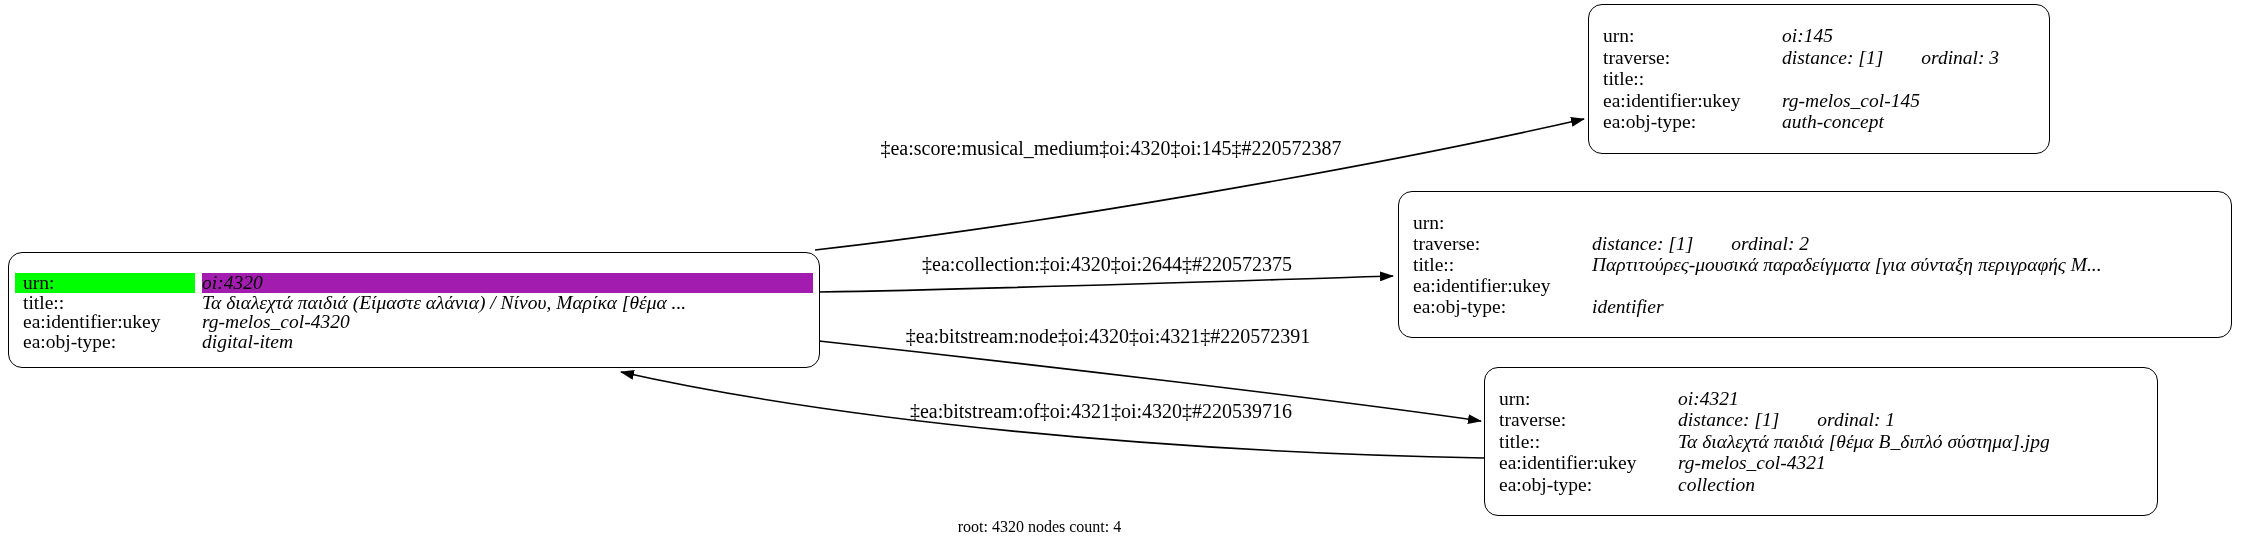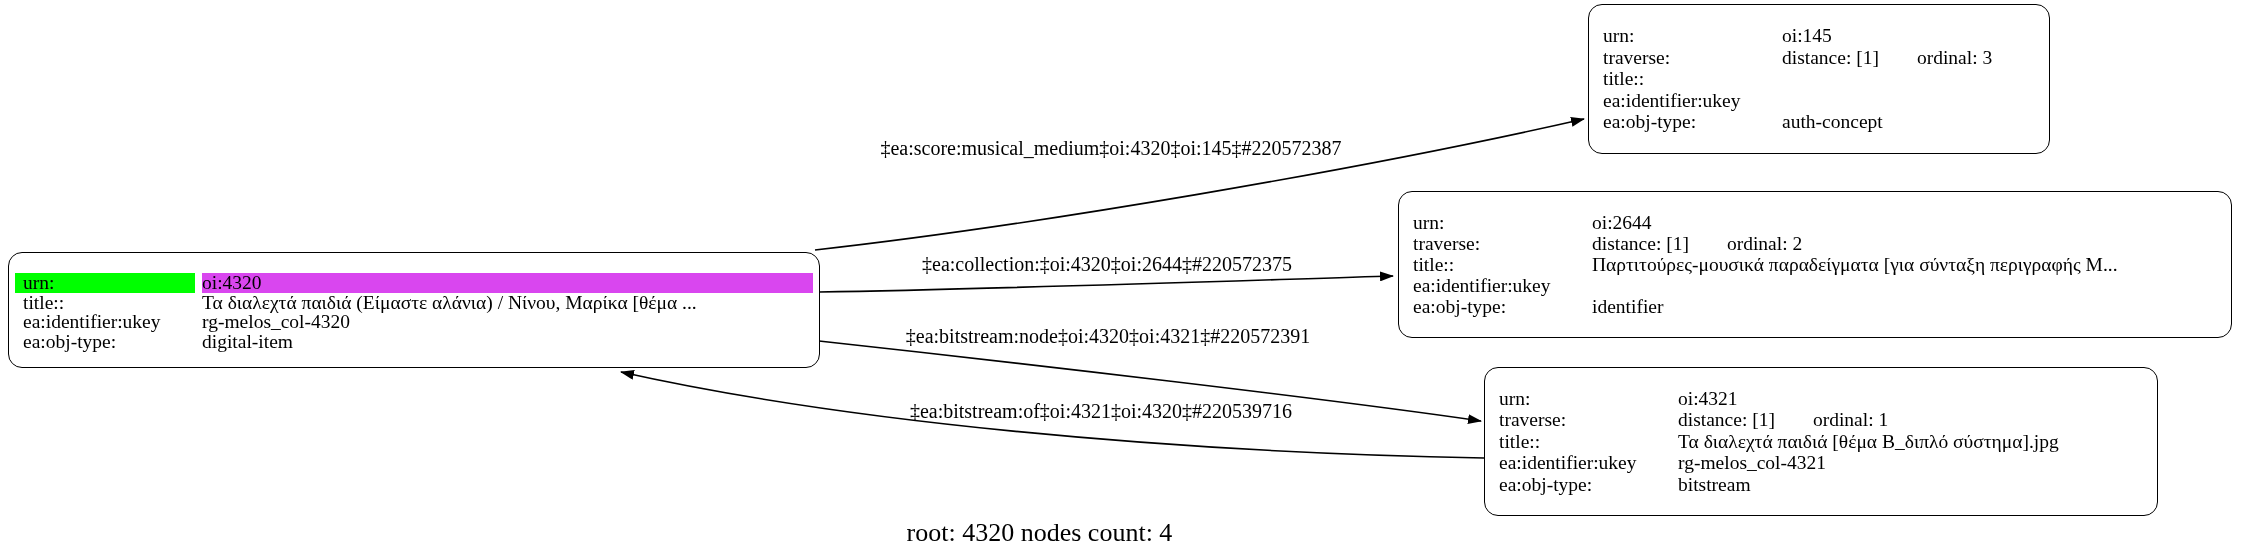--- a/index.html
+++ b/index.html
@@ -16,27 +16,27 @@
   .node{
     position:absolute;box-sizing:border-box;background:#fff;
     border:1.6px solid #000;border-radius:14px;
     padding:20px 6px;display:flex;flex-direction:column;justify-content:space-around;
   }
   .row{display:flex;align-items:center;column-gap:7px;white-space:nowrap;}
   .node-root .row{height:26px;}
   .node-rec .row{height:27px;}
   .cell{font-size:19.5px;line-height:1;}
   .lbl{width:172px;flex:0 0 172px;padding-left:8px;}
-  .val{flex:1;}
+  .val{flex:1;font-style:italic;}
   .hl .cell{background:transparent;} 
   .hl .lbl,.hl .val{align-self:stretch;display:flex;align-items:center;}
   .ord{margin-left:38px;text-align:right;}
   #caption{
     position:absolute;left:0;top:518px;width:2079px;text-align:center;
-    font-size:26px;
+    font-size:16px;
   }
 </style>
 </head>
 <body>
 
 <div id="canvas" style="background: rgb(255, 255, 255);">
 
   <svg id="edge-layer" viewBox="0 0 2247 553" xmlns="http://www.w3.org/2000/svg">
     <defs>
       <marker id="arrowhead" viewBox="0 0 14 10" refX="13" refY="5" markerWidth="14" markerHeight="10" orient="auto" markerUnits="userSpaceOnUse">
@@ -51,21 +51,21 @@
 
     <text x="1111" y="155">‡ea:score:musical_medium‡oi:4320‡oi:145‡#220572387</text>
     <text x="1107" y="271">‡ea:collection:‡oi:4320‡oi:2644‡#220572375</text>
     <text x="1108" y="343">‡ea:bitstream:node‡oi:4320‡oi:4321‡#220572391</text>
     <text x="1101" y="418">‡ea:bitstream:of‡oi:4321‡oi:4320‡#220539716</text>
   </svg>
 
   <div class="node node-root" style="left:8px;top:252px;width:812px;height:116px;">
     <div class="row hl">
       <div class="cell lbl" style="background: rgb(0, 255, 0);">urn:</div>
-      <div class="cell val" style="background: #d946ef;">oi:4320</div>
+      <div class="cell val" style="background: #a21caf;">oi:4320</div>
     </div>
     <div class="row">
       <div class="cell lbl">title::</div>
       <div class="cell val">Τα διαλεχτά παιδιά (Είμαστε αλάνια) / Νίνου, Μαρίκα [θέμα ...</div>
     </div>
     <div class="row">
       <div class="cell lbl">ea:identifier:ukey</div>
       <div class="cell val">rg-melos_col-4320</div>
     </div>
     <div class="row">
@@ -81,31 +81,31 @@
     </div>
     <div class="row">
       <div class="cell lbl">traverse:</div>
       <div class="cell val"><span>distance: [1]</span><span class="ord">ordinal: 3</span></div>
     </div>
     <div class="row">
       <div class="cell lbl">title::</div>
     </div>
     <div class="row">
       <div class="cell lbl">ea:identifier:ukey</div>
+      <div class="cell val">rg-melos_col-145</div>
     </div>
     <div class="row">
       <div class="cell lbl">ea:obj-type:</div>
       <div class="cell val">auth-concept</div>
     </div>
   </div>
 
   <div class="node node-rec" style="left:1398px;top:191px;width:834px;height:147px;">
     <div class="row">
       <div class="cell lbl">urn:</div>
-      <div class="cell val">oi:2644</div>
     </div>
     <div class="row">
       <div class="cell lbl">traverse:</div>
       <div class="cell val"><span>distance: [1]</span><span class="ord">ordinal: 2</span></div>
     </div>
     <div class="row">
       <div class="cell lbl">title::</div>
       <div class="cell val">Παρτιτούρες-μουσικά παραδείγματα [για σύνταξη περιγραφής Μ...</div>
     </div>
     <div class="row">
@@ -129,19 +129,19 @@
     <div class="row">
       <div class="cell lbl">title::</div>
       <div class="cell val">Τα διαλεχτά παιδιά [θέμα Β_διπλό σύστημα].jpg</div>
     </div>
     <div class="row">
       <div class="cell lbl">ea:identifier:ukey</div>
       <div class="cell val">rg-melos_col-4321</div>
     </div>
     <div class="row">
       <div class="cell lbl">ea:obj-type:</div>
-      <div class="cell val">bitstream</div>
+      <div class="cell val">collection</div>
     </div>
   </div>
 
   <div id="caption">root: 4320 nodes count: 4</div>
 
 </div>
 
 </body></html>

